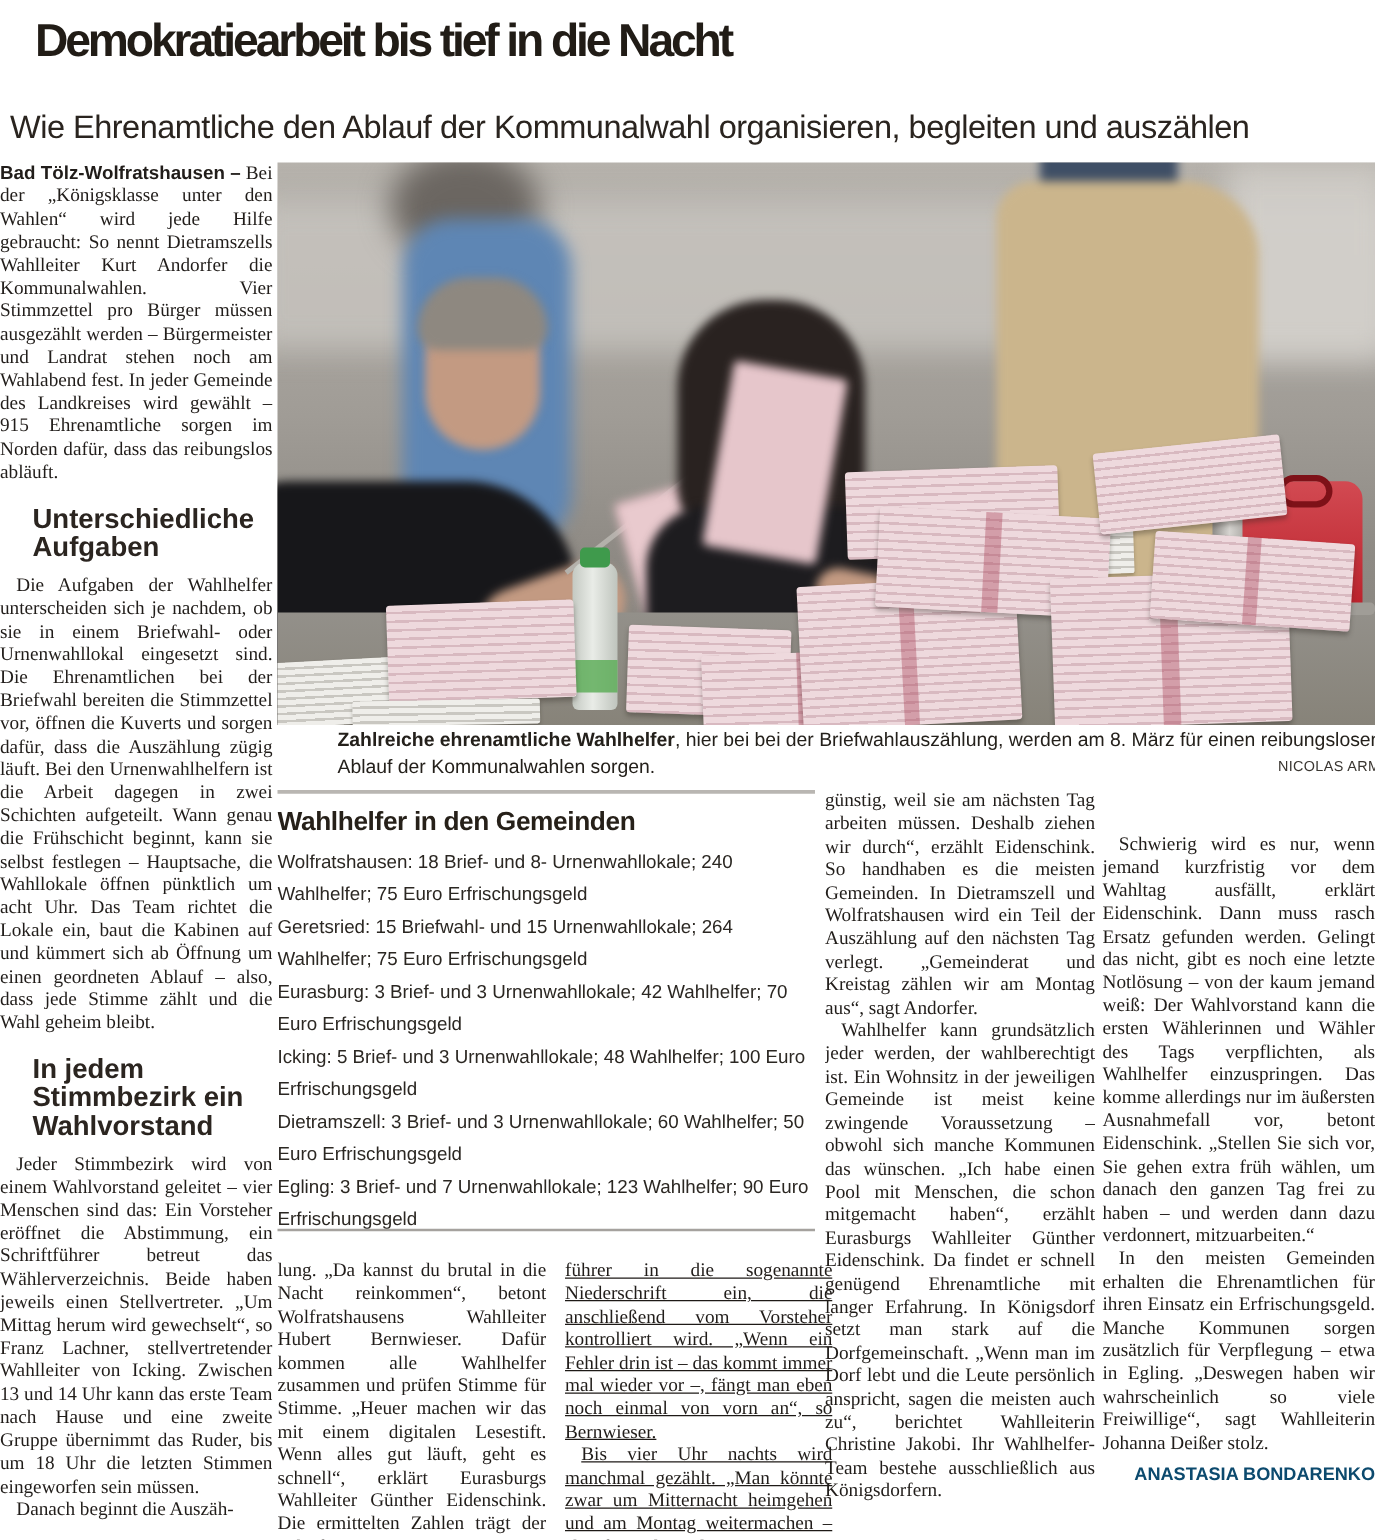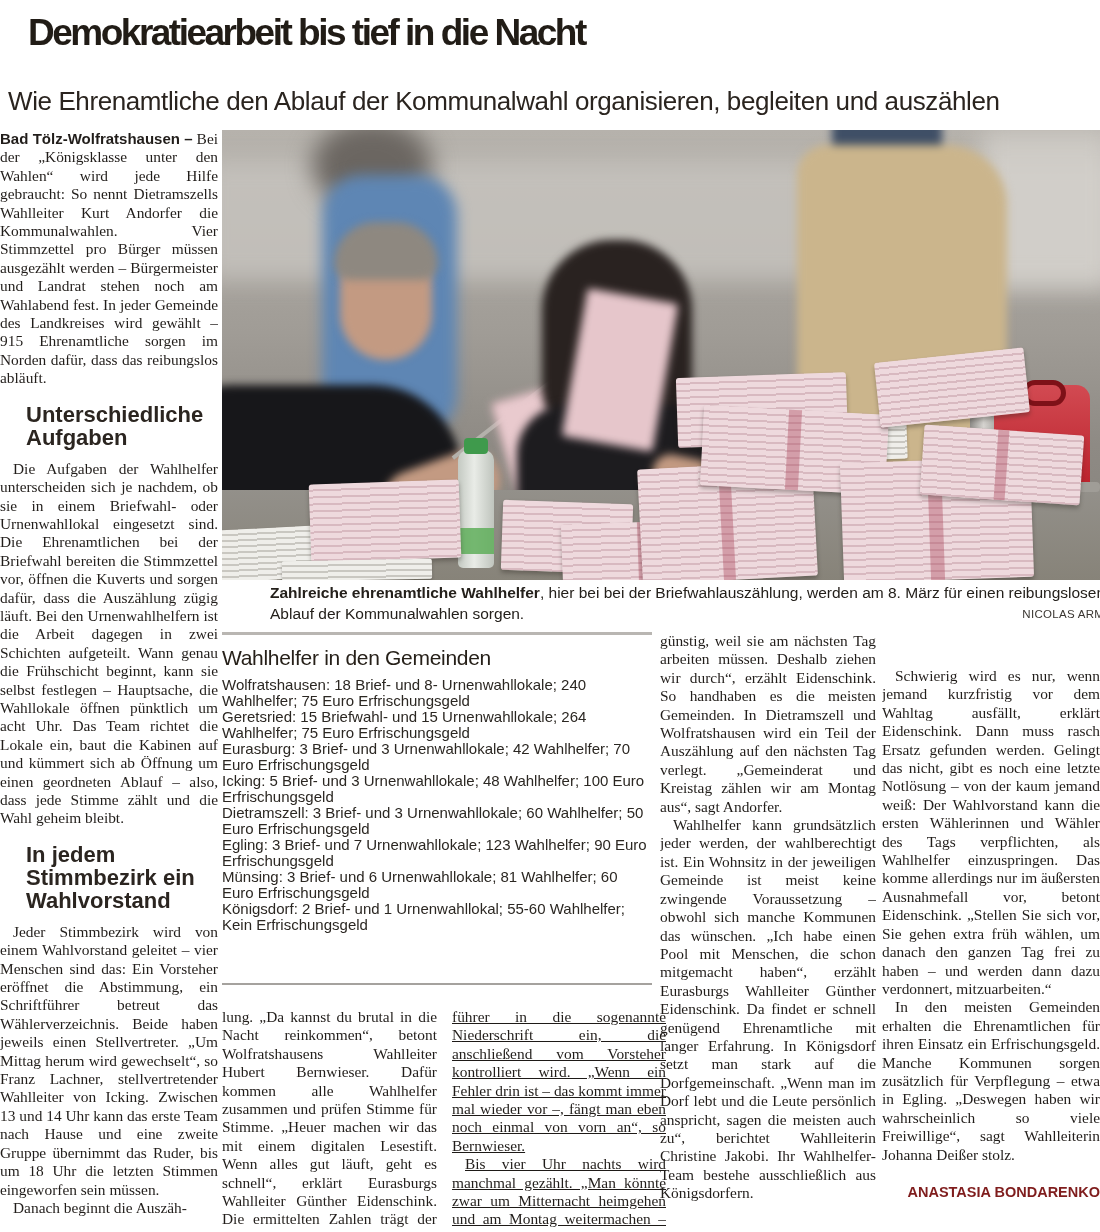--- a/index.html
+++ b/index.html
@@ -32,44 +32,44 @@
     font-size:22px; line-height:23px; color:#2b2520;
     margin:15px 0 11px 0; padding-left:26px;
   }
   #col1 { left:0px;   top:130px; width:218px; height:1102px; }
   #col2 { left:222px; top:1008px; width:215px; height:224px; }
   #col3 { left:452px; top:1008px; width:214px; height:224px;text-decoration:underline; }
   #col4 { left:660px; top:632px;  width:216px; height:600px; }
   #col5 { left:882px; top:667px;  width:218px; height:600px; }
   .byline {
     font-family:"Liberation Sans", sans-serif; font-weight:700;
-    font-size:14.5px; text-align:right; margin-top:20px; color:#7f1d1d;
+    font-size:14.5px; text-align:right; margin-top:8px; color:#0c4a6e;
   }
   
   .caption {
     position:absolute; left:222px; top:582px; width:878px; height:44px;
     font-family:"Liberation Sans", sans-serif; font-size:15.5px;
     line-height:21px; color:#24201b;margin-left:48px;
   }
   .caption b { font-weight:700; }
   .credit {
     position:absolute; right:0; bottom:1px;
     font-size:11.5px; letter-spacing:.3px; color:#3a3631; font-weight:400;
   }
   
   .infobox {
     position:absolute; left:222px; top:632px; width:430px; height:353px;
     border-top:3px solid #b9b6b2; border-bottom:2px solid #a5a29e;
     font-family:"Liberation Sans", sans-serif; overflow:hidden;
   }
   .infobox-title {
-    font-size:21px; font-weight:400; color:#262019; margin:11px 0 7px 0;
+    font-size:21px; font-weight:700; color:#262019; margin:11px 0 7px 0;
     letter-spacing:-0.3px;
   }
-  .infobox-item { font-size:15px; line-height:16px; color:#2b2722; }
+  .infobox-item { font-size:15px; line-height:26px; color:#2b2722; }
   
   .photo {
     position:absolute; left:222px; top:130px; width:878px; height:450px;
     overflow:hidden; background:linear-gradient(180deg,#b6b2ac 0%,#a09c96 45%,#8e8a84 70%,#85817b 100%);
   }
   .ph { position:absolute; }
   .blur12 { filter:blur(12px); }
   .blur7 { filter:blur(7px); }
   .blur4 { filter:blur(4px); }
   .stack {

